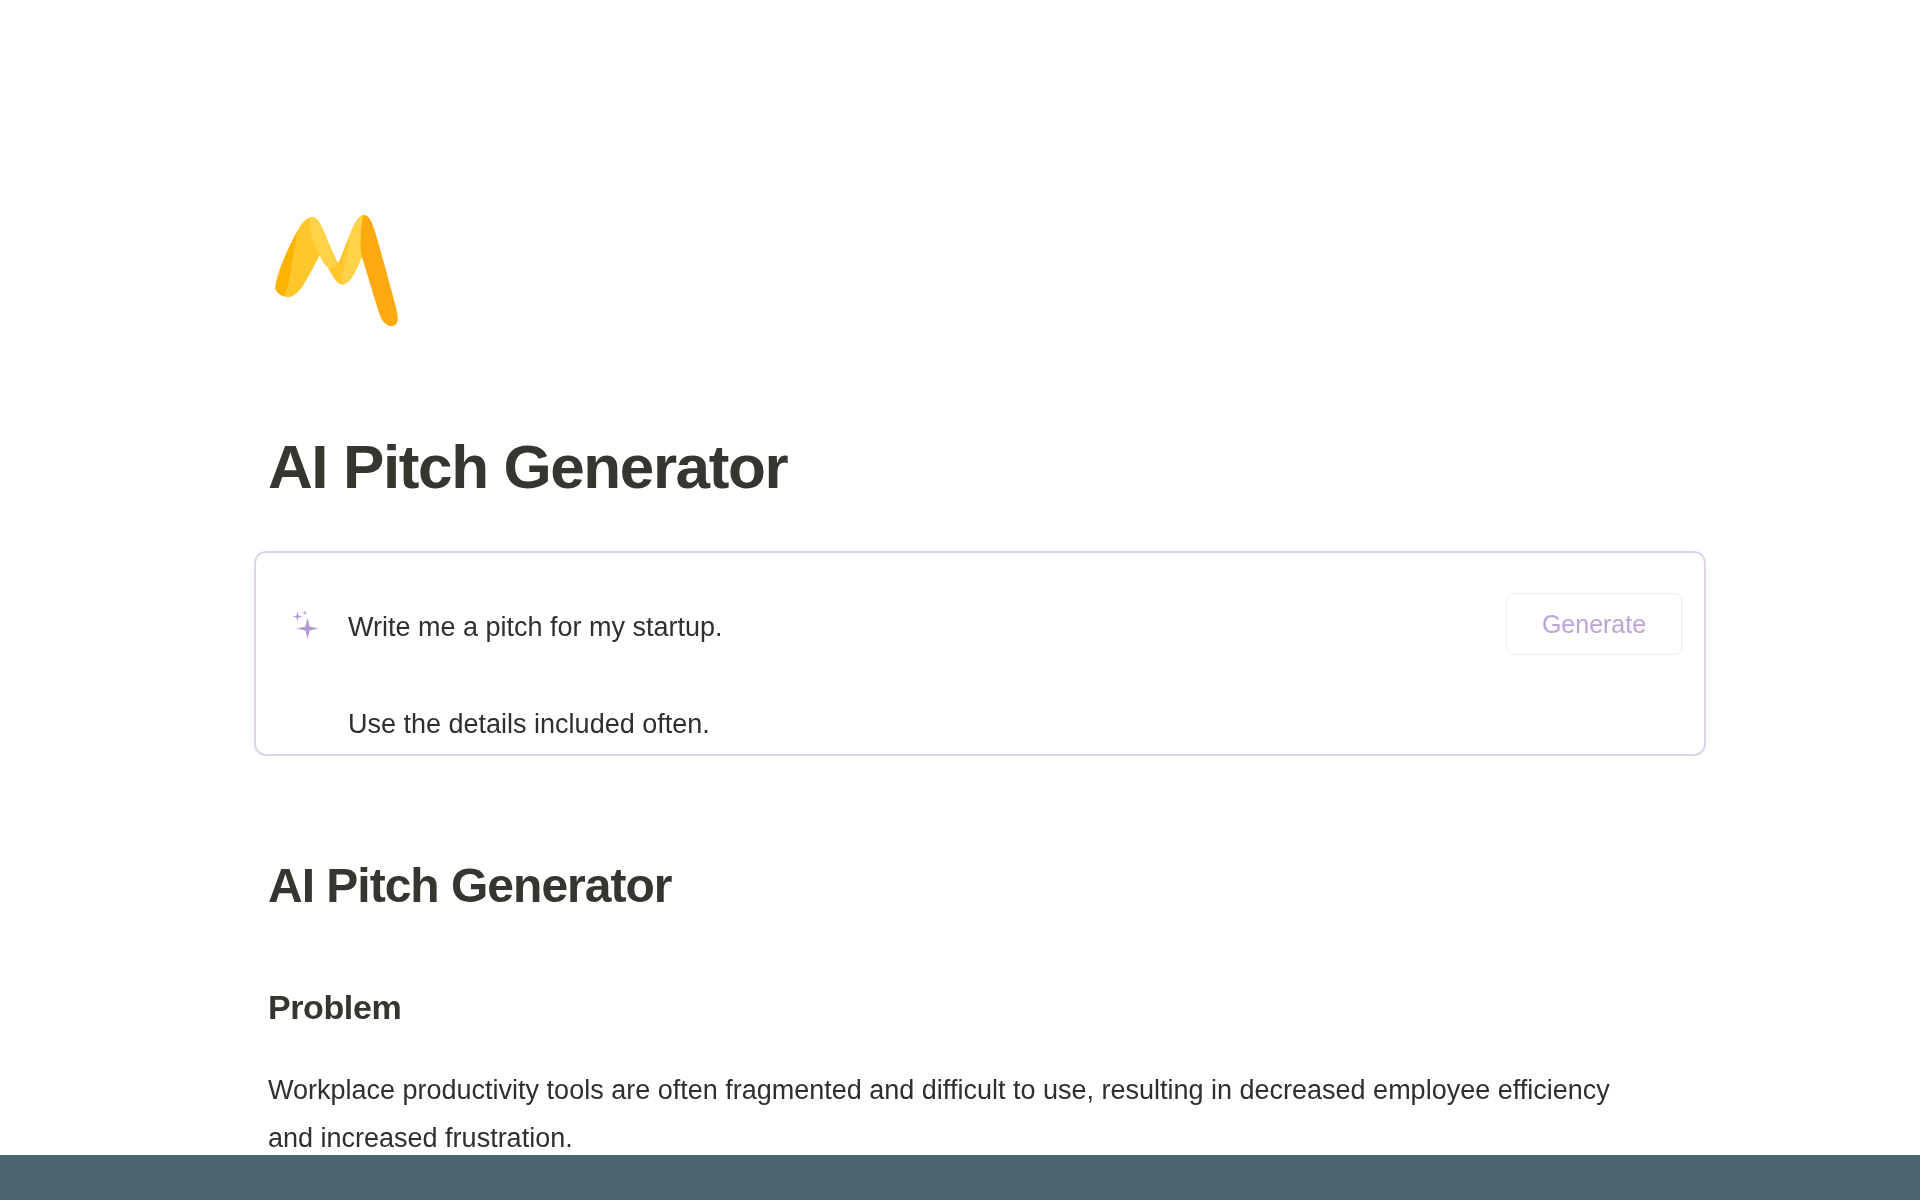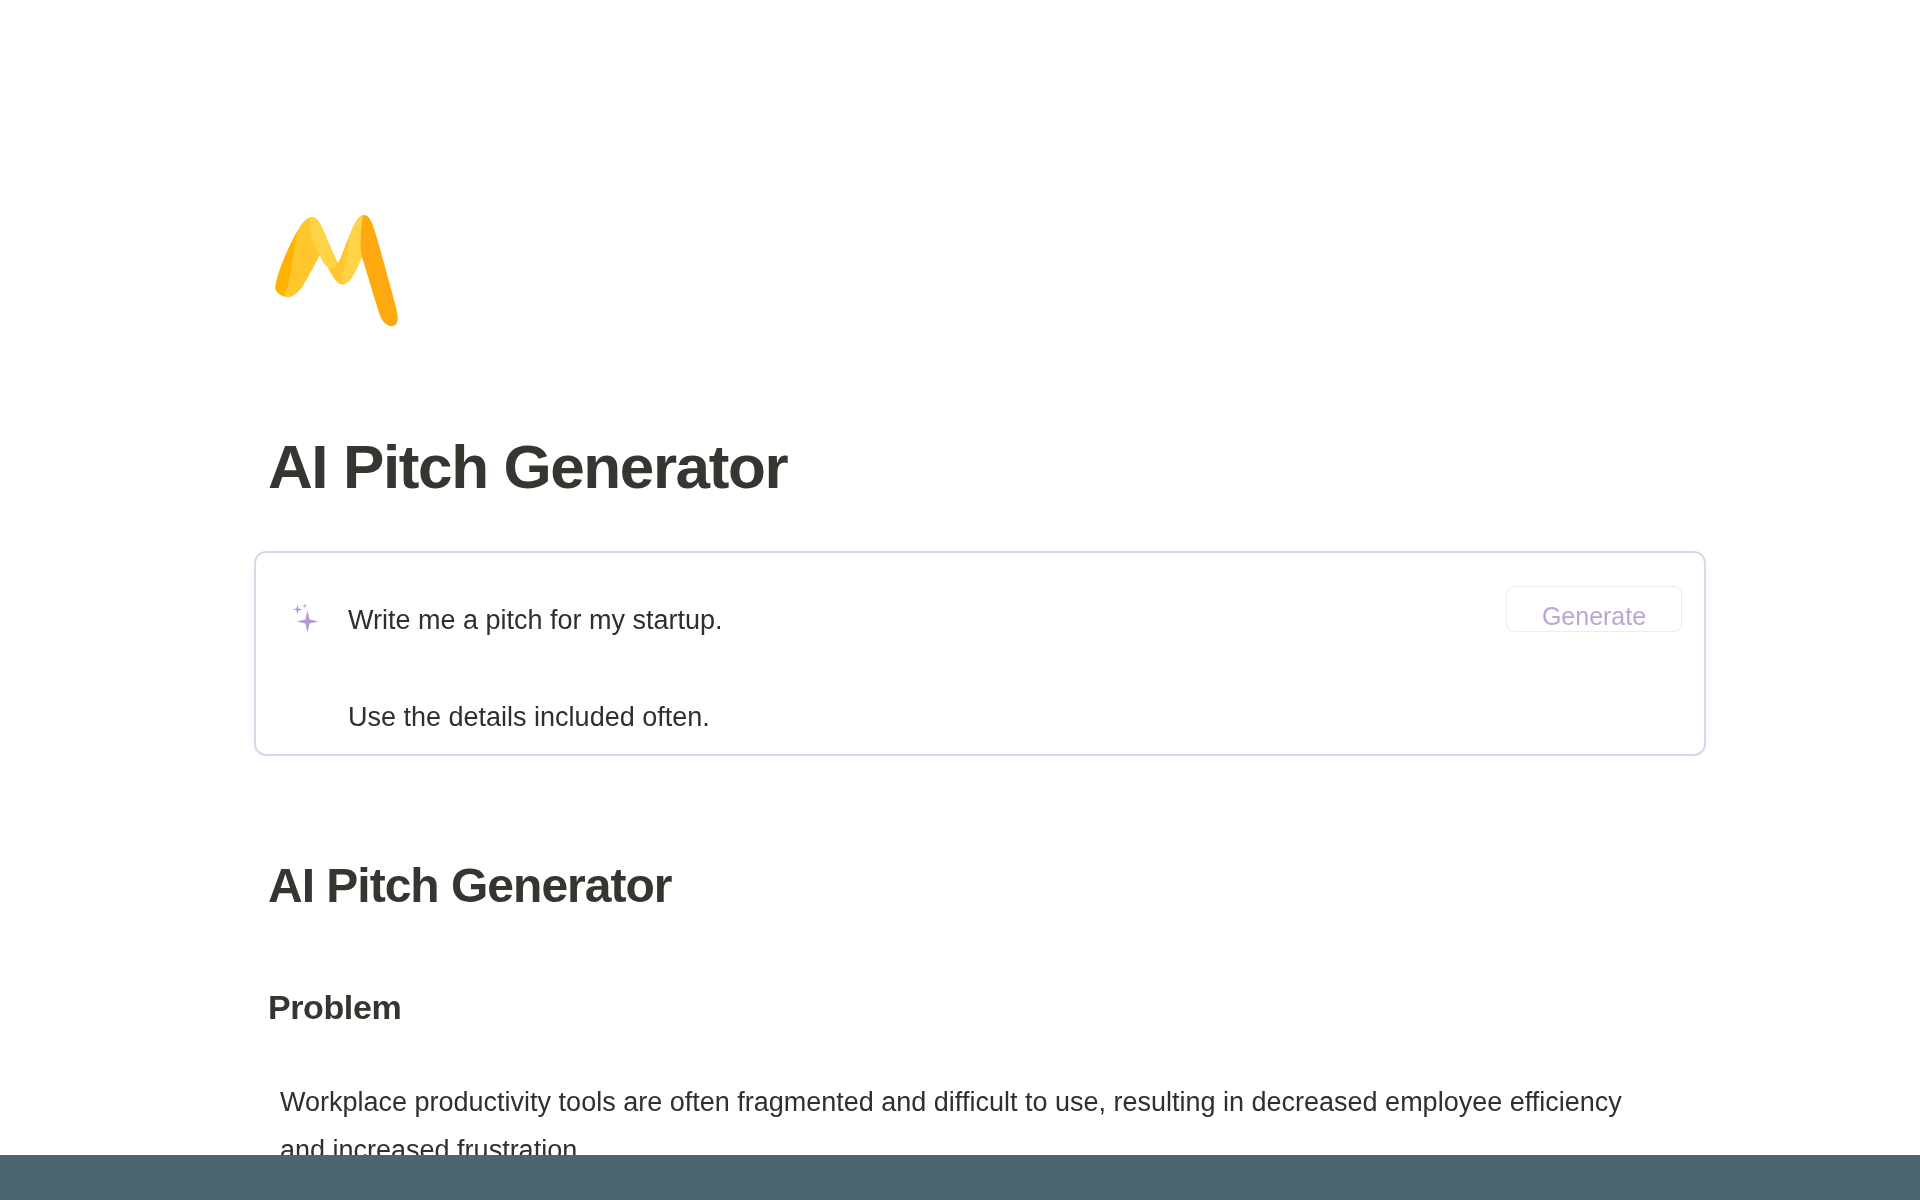--- a/index.html
+++ b/index.html
@@ -54,21 +54,21 @@
     width: 1452px;
     height: 205px;
     background: #ffffff;
     border: 2px solid #e0d3ec;
     border-radius: 12px;
   }
 
   .prompt-row {
     position: absolute;
     left: 0;
-    top: 9px;
+    top: 16px;
     width: 100%;
     height: 100%;
   }
 
   .sparkle-icon {
     position: absolute;
     left: 32px;
     top: 40px;
     width: 34px;
     height: 34px;
@@ -86,21 +86,21 @@
     white-space: nowrap;
   }
   .prompt-line-1 { top: 40px; }
   .prompt-line-2 { top: 137px; }
 
   .generate-button {
     position: absolute;
     right: 22px;
     top: 24px;
     width: 176px;
-    height: 46px;
+    height: 62px;
     border: 1.5px solid #eeecef;
     border-radius: 8px;
     background: #ffffff;
     color: #bda4d6;
     font-family: "Liberation Sans", sans-serif;
     font-size: 25px;
     font-weight: 500;
     line-height: 58px;
     text-align: center;
     cursor: pointer;
@@ -131,21 +131,21 @@
     font-weight: 700;
     letter-spacing: -0.4px;
     color: #37352f;
     white-space: nowrap;
   }
 
   .doc-paragraph {
     position: absolute;
     left: 268px;
     top: 1066px;
-    margin: 12px;
+    margin: 0;
     width: 1380px;
     font-size: 27px;
     line-height: 48px;
     font-weight: 400;
     color: #2f2f2f;
   }
 
   
   .bottom-bar {
     position: absolute;

